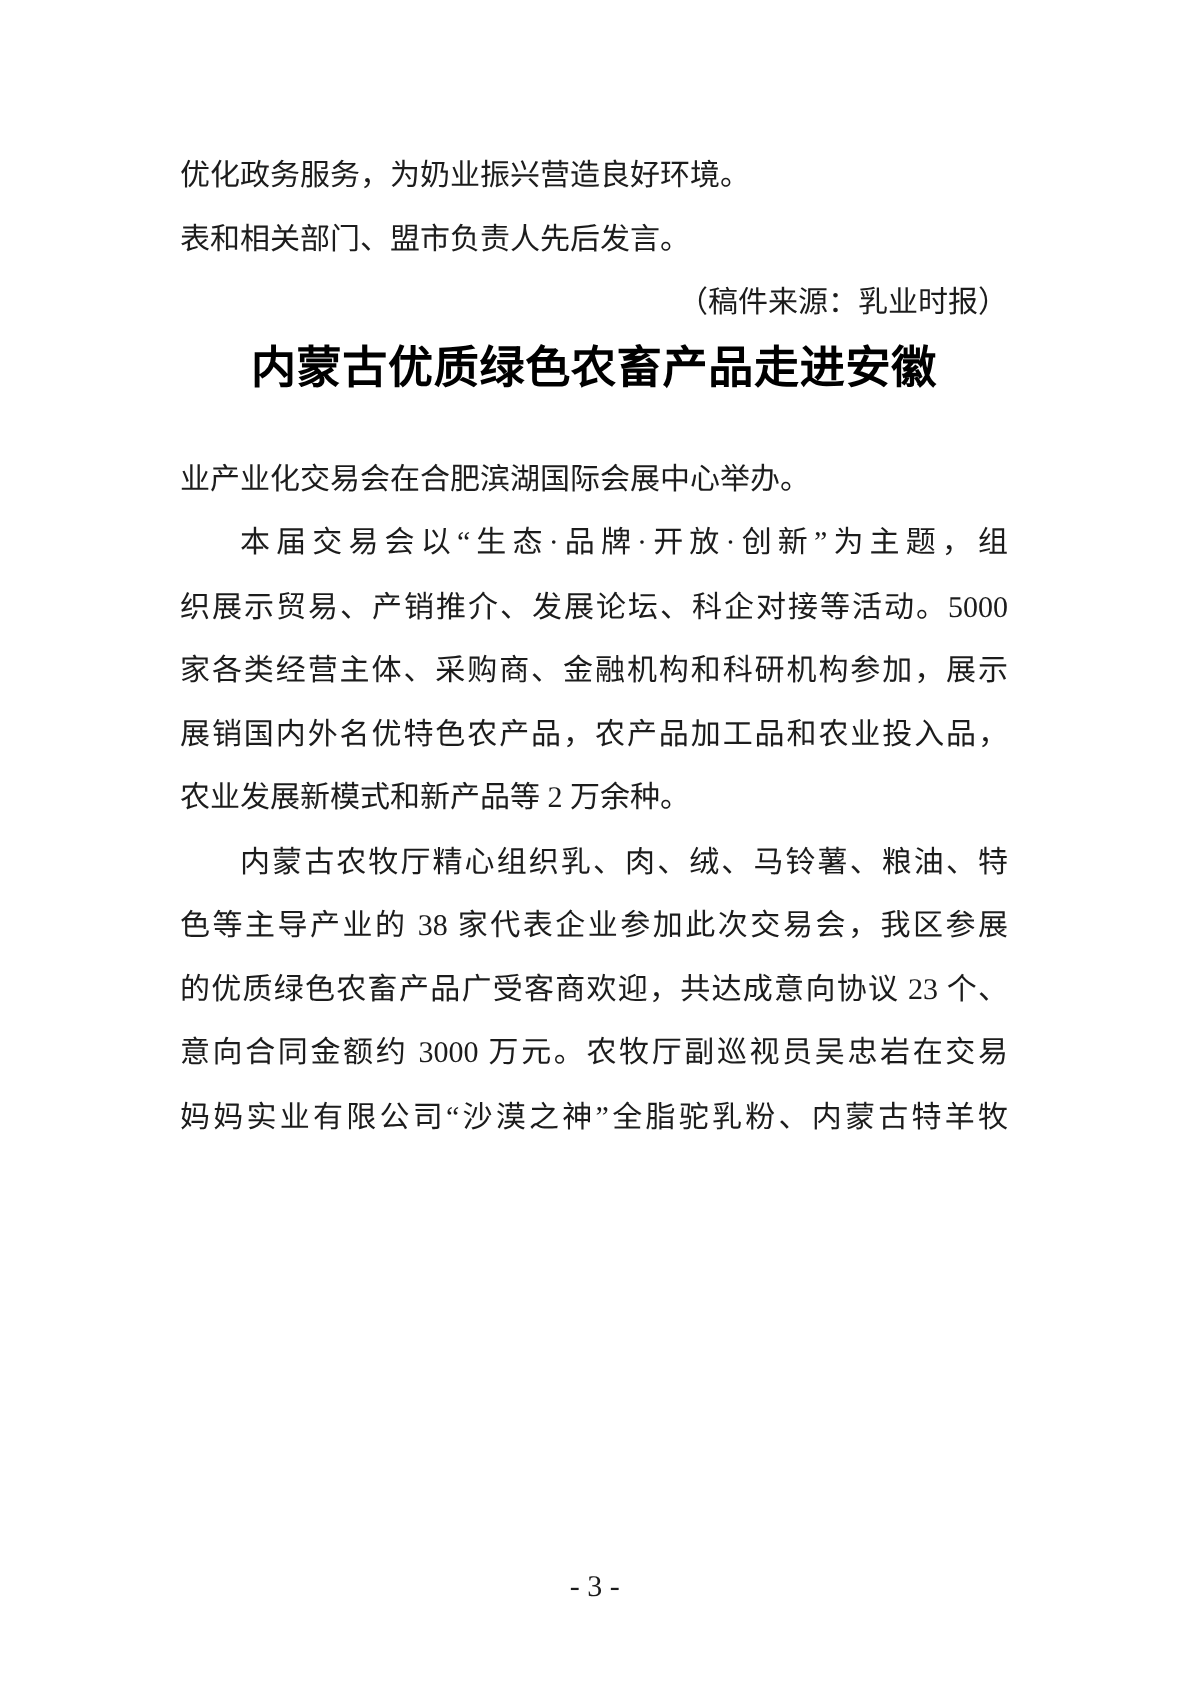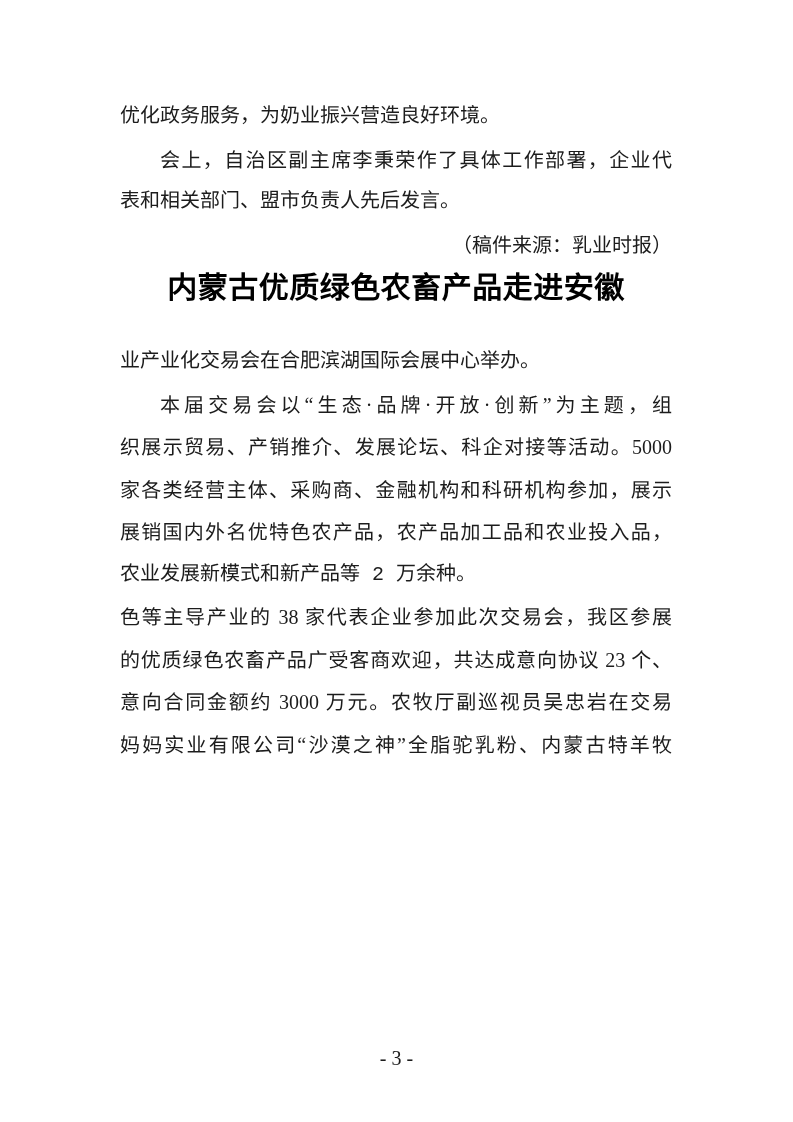--- a/index.html
+++ b/index.html
@@ -26,21 +26,20 @@
     font-size: 20px;
     line-height: 42.5px;
     color: #1c1c1c;
     text-align: justify;
     text-align-last: justify;
     text-justify: inter-character;
     word-break: keep-all;
   }
   .line.end {
     text-align-last: left;
-    font-family: Liberation Mono, monospace;
   }
   .line.indent {
     text-indent: 40px;
   }
   .line.source {
     text-align: right;
     text-align-last: right;
   }
   .title {
     margin: 0 0 31px 0;
@@ -62,35 +61,35 @@
     color: #1c1c1c;
   }
 </style>
 </head>
 <body>
 
 <div class="content">
 
   <p class="line end">优化政务服务，为奶业振兴营造良好环境。</p>
 
-  <p class="line indent">会上，自治区副主席李秉荣作了具体工作部署，企业代</p>
   <p class="line end">表和相关部门、盟市负责人先后发言。</p>
 
   <p class="line source">（稿件来源：乳业时报）</p>
 
   <h1 class="title">内蒙古优质绿色农畜产品走进安徽</h1>
 
   <p class="line end">业产业化交易会在合肥滨湖国际会展中心举办。</p>
 
   <p class="line indent">本届交易会以“生态·品牌·开放·创新”为主题，组</p>
   <p class="line">织展示贸易、产销推介、发展论坛、科企对接等活动。5000</p>
   <p class="line">家各类经营主体、采购商、金融机构和科研机构参加，展示</p>
   <p class="line">展销国内外名优特色农产品，农产品加工品和农业投入品，</p>
   <p class="line end">农业发展新模式和新产品等 2 万余种。</p>
 
+  <p class="line indent">内蒙古农牧厅精心组织乳、肉、绒、马铃薯、粮油、特</p>
   <p class="line">色等主导产业的 38 家代表企业参加此次交易会，我区参展</p>
   <p class="line">的优质绿色农畜产品广受客商欢迎，共达成意向协议 23 个、</p>
   <p class="line">意向合同金额约 3000 万元。农牧厅副巡视员吴忠岩在交易</p>
 
   <p class="line">妈妈实业有限公司“沙漠之神”全脂驼乳粉、内蒙古特羊牧</p>
 </div>
 
 <div class="footer">- 3 -</div>
 
 </body></html>

